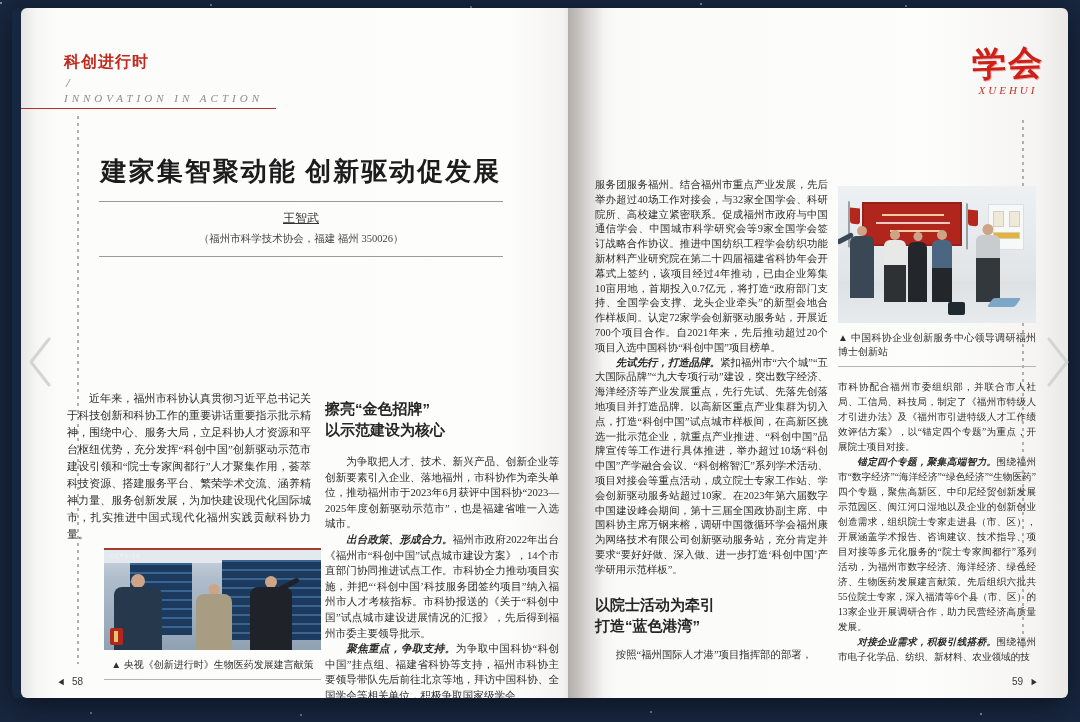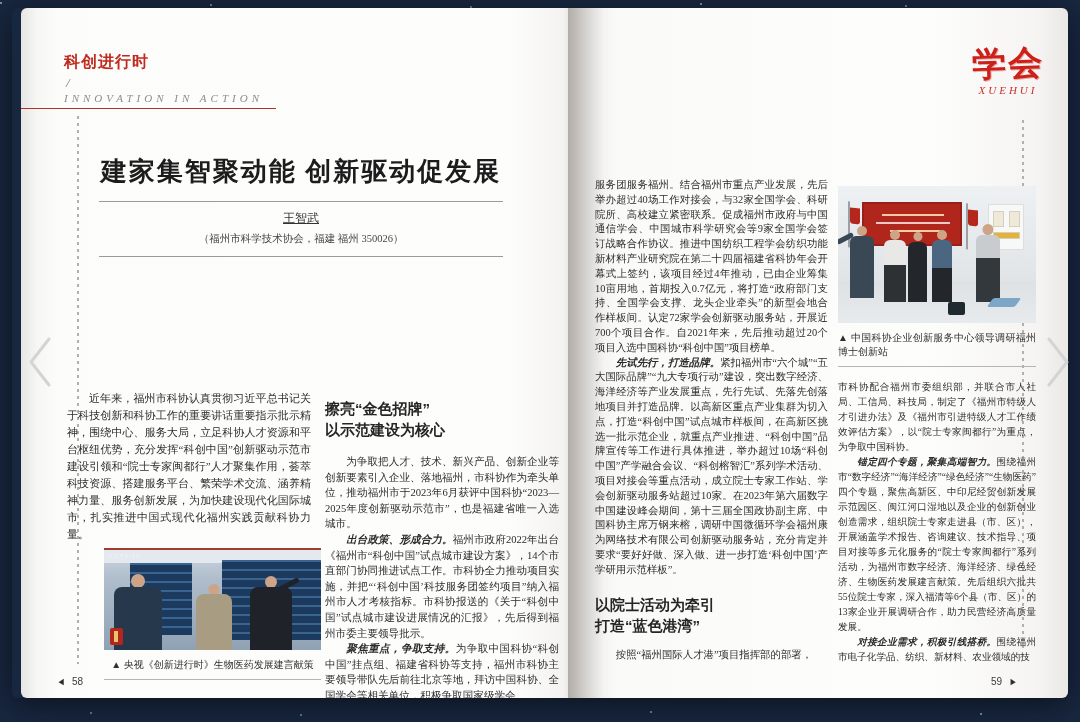--- a/index.html
+++ b/index.html
@@ -112,21 +112,21 @@
     transform:skewX(-35deg); border-radius:2px; }
   .cap2 { padding-bottom:7px; border-bottom:1px solid #b5b5b5; margin-bottom:12px; }
 
   
   .mag-logo { position:absolute; left:398px; top:38px; width:84px; text-align:center; }
   .logo-cn { font-size:34px; font-weight:bold; color:#cd2019; line-height:36px; letter-spacing:2px;
     transform:rotate(-2deg); display:inline-block; text-shadow:1px 1px 0 rgba(205,32,25,.35); }
   .logo-en { font-size:11px; color:#c9302b; letter-spacing:3px; margin-top:2px; font-style:italic; }
 
   .pagenum { position:absolute; top:668px; font-family:"Liberation Sans",sans-serif; font-size:10px; color:#3a3a3a; }
-  .pn-left { left:36px; } .pn-right { left:416px; }
+  .pn-left { left:36px; } .pn-right { left:437px; }
   .pn-no { margin:0 7px; }
   .pn-marker { font-size:8px; color:#2e2e2e; }
 
   .nav-arrow { position:absolute; top:334px; width:32px; height:56px; cursor:pointer; z-index:5; }
   .nav-left { left:24px; } .nav-right { left:1042px; }
 </style>
 </head>
 <body>
 
 <div class="stars"></div>
@@ -241,21 +241,21 @@
             <span class="fig-body" style="height:62px; background:linear-gradient(#4a6680 0 45%, #23262b 45%);"></span>
           </div>
         <div class="figure p2-fig" style="left:138px; top:38px; width:24px; height:78px;">
             <span class="fig-head" style="width:11px;height:11px;"></span>
             <span class="fig-body" style="top:11px; height:67px; background:linear-gradient(#c9ccce 0 35%, #33383d 35%);"></span>
           </div>
         <div class="p2-bag"></div>
         <div class="p2-sticker"></div>
       </div>
       <div class="caption cap2">▲  中国科协企业创新服务中心领导调研福州博士创新站</div>
-      <p>市科协配合福州市委组织部，并联合市人社局、工信局、科技局，制定了《福州市特级人才引进办法》及《福州市引进特级人才工作绩效评估方案》，以“院士专家闽都行”为重点，为争取中国科协。</p>
+      <p>市科协配合福州市委组织部，并联合市人社局、工信局、科技局，制定了《福州市特级人才引进办法》及《福州市引进特级人才工作绩效评估方案》，以“锚定四个专题”为重点，开展院士项目对接。</p>
       <p class="indent"><span class="lead">锚定四个专题，聚集高端智力。</span><span>围绕福州市“数字经济”“海洋经济”“绿色经济”“生物医药”四个专题，聚焦高新区、中印尼经贸创新发展示范园区、闽江河口湿地以及企业的创新创业创造需求，组织院士专家走进县（市、区），开展涵盖学术报告、咨询建议、技术指导、项目对接等多元化服务的“院士专家闽都行”系列活动，为福州市数字经济、海洋经济、绿色经济、生物医药发展建言献策。先后组织六批共55位院士专家，深入福清等6个县（市、区）的13家企业开展调研合作，助力民营经济高质量发展。</span></p>
       <p class="indent"><span class="lead">对接企业需求，积极引线搭桥。</span><span>围绕福州市电子化学品、纺织、新材料、农业领域的技</span></p>
     </div>
 
     <div class="pagenum pn-right"><span class="pn-no">59</span><span class="pn-marker">▶</span></div>
 
     <div class="spine-shade-r"></div>
   </div>
 </div>
 

